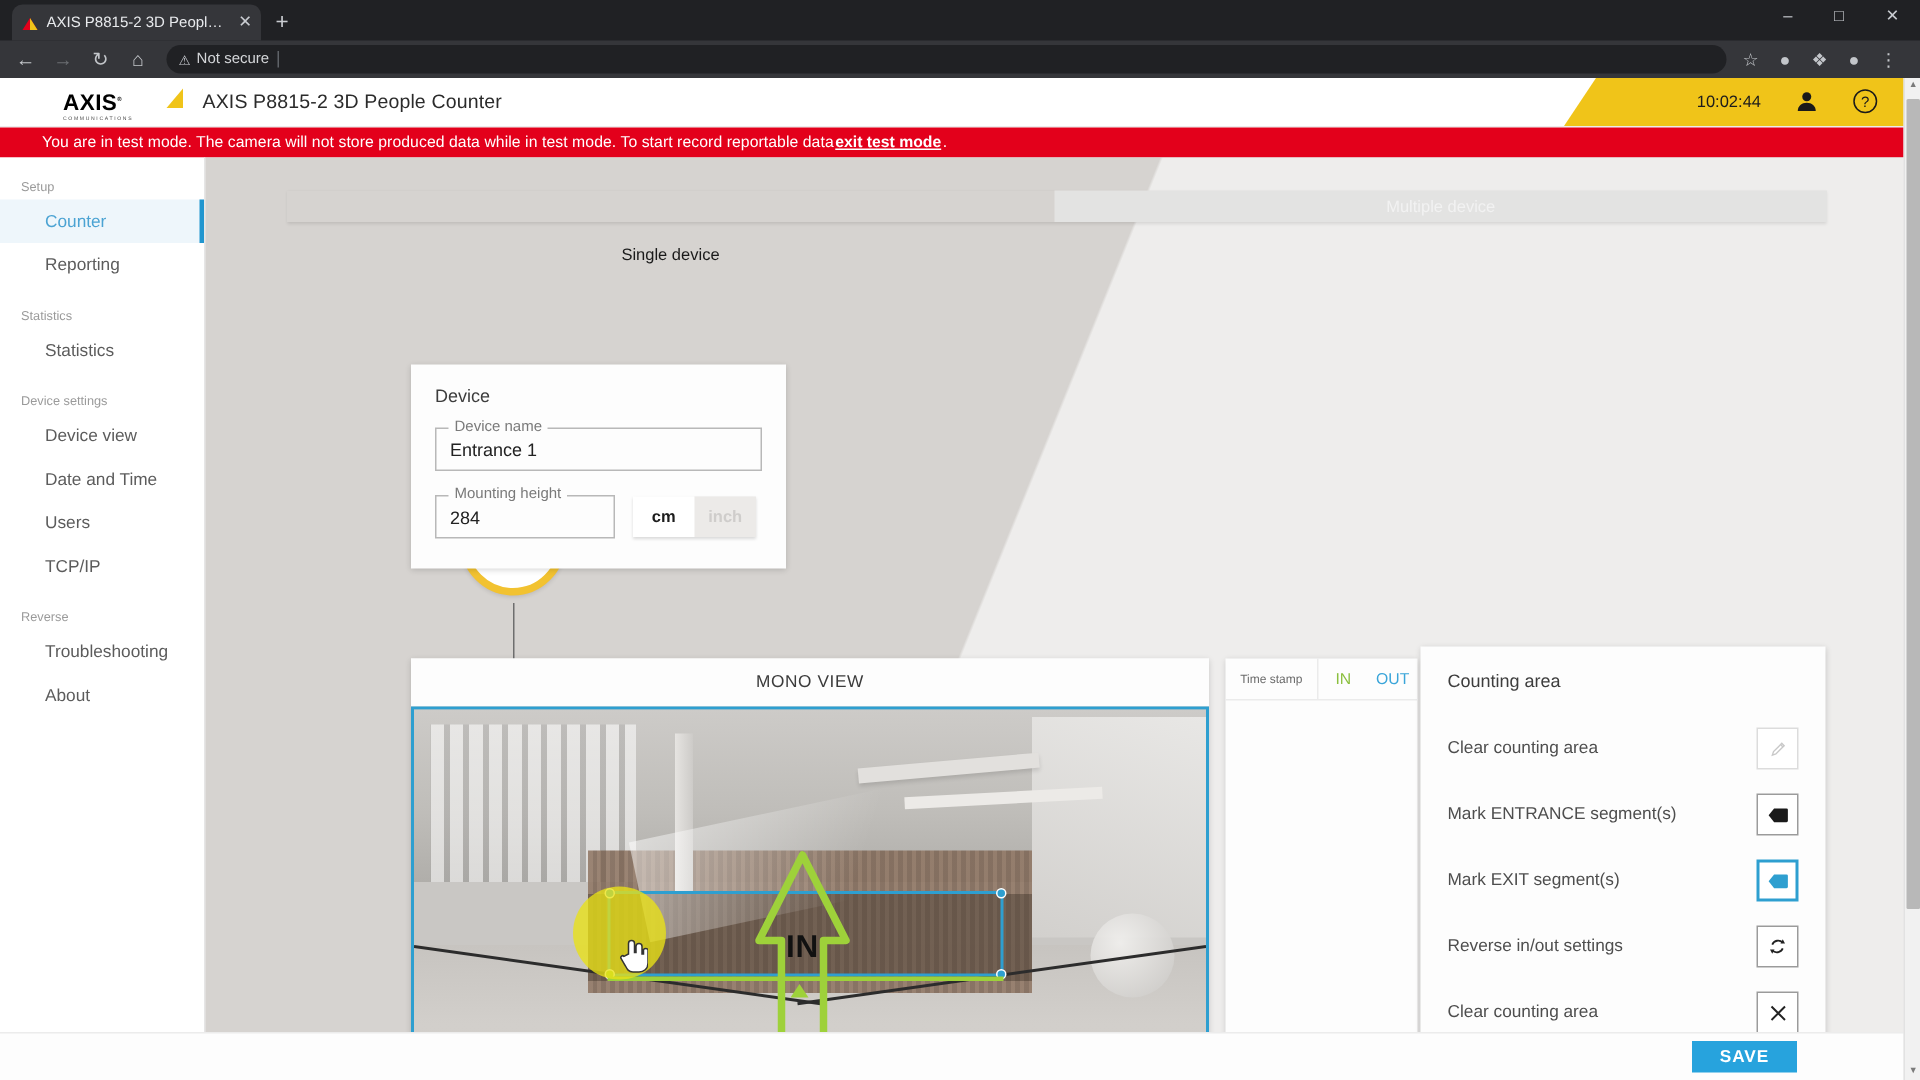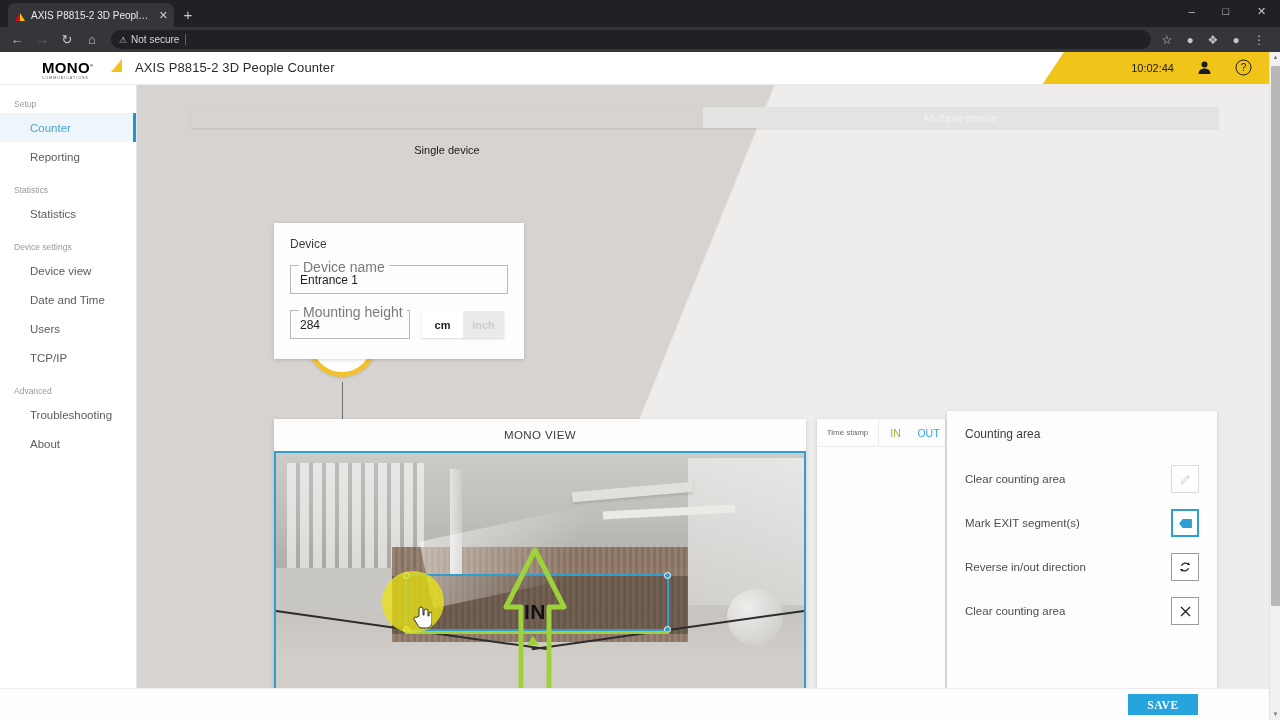--- a/index.html
+++ b/index.html
@@ -166,21 +166,21 @@
   
   .card {
     position: absolute; background: #fdfdfd;
     box-shadow: 0 1px 4px rgba(0,0,0,.16);
   }
   .devcard { left: 137px; top: 138px; width: 250px; height: 136px; padding: 14px 16px; }
   .cardtitle { font-size: 12px; color: #3d3d3d; margin-bottom: 14px; }
   .field { position: relative; margin-bottom: 16px; }
   .field .legend {
     position: absolute; left: 9px; top: -6px; background: #fdfdfd;
-    padding: 0 4px; font-size: 14px; color: #7a7a7a;
+    padding: 0 4px; font-size: 10px; color: #7a7a7a;
   }
   .field input {
     width: 100%; height: 29px; border: 1px solid #b8b8b8; background: transparent;
     font-size: 12px; color: #222; padding: 0 9px;
     font-family: "Liberation Sans", sans-serif; outline: none;
   }
   .row { display: flex; align-items: flex-start; gap: 12px; }
   .field.mh { width: 120px; margin-bottom: 0; }
   .unitgroup {
     display: flex; width: 82px; height: 27px; margin-top: 1px;
@@ -324,21 +324,21 @@
   
   .savebar {
     position: absolute; left: 0; bottom: 0; width: 1272px; height: 32px;
     background: #fdfdfd; border-top: 1px solid #ececec;
     display: flex; align-items: center; justify-content: flex-end;
     padding-right: 74px;
   }
   .savebtn {
     width: 70px; height: 21px; background: #27a3dd; color: #fff;
     font-size: 11.5px; font-weight: bold; letter-spacing: .6px;
-    display: flex; align-items: center; justify-content: center; font-family: Liberation Serif, serif;
+    display: flex; align-items: center; justify-content: center;
   }
 
   
   .scrollbar {
     position: absolute; right: 0; top: 52px; width: 11px; height: 668px;
     background: #f1f1f1; border-left: 1px solid #e2e2e2;
   }
   .sb-arrow {
     position: absolute; left: 0; width: 11px; height: 11px;
     font-size: 6px; color: #7a7a7a; text-align: center; line-height: 11px;
@@ -390,40 +390,45 @@
       <i>●</i>
       <i>⋮</i>
     </div>
   </div>
 
   <div class="viewport">
 
     <div class="axheader">
       <div class="yellowband"></div>
       <div class="axlogo">
-        <div class="word"><span>MONO</span><span class="reg">®</span></div>
+        <div class="word"><span>AXIS</span><span class="reg">®</span></div>
         <div class="sub">COMMUNICATIONS</div>
         <div class="tri"></div>
       </div>
       <div class="apptitle">AXIS P8815-2 3D People Counter</div>
       <div class="clock">10:02:44</div>
       <div class="usericon">
         <svg width="15" height="15" viewBox="0 0 15 15">
           <circle cx="7.5" cy="4.5" r="3" fill="#1a1a1a"></circle>
           <path d="M1.5 14c0-3.3 2.7-5.5 6-5.5s6 2.2 6 5.5z" fill="#1a1a1a"></path>
         </svg>
       </div>
       <div class="helpicon">
         <svg width="17" height="17" viewBox="0 0 17 17">
           <circle cx="8.5" cy="8.5" r="7.5" fill="none" stroke="#1a1a1a" stroke-width="1"></circle>
           <text x="8.5" y="12.3" font-size="10" text-anchor="middle" fill="#1a1a1a" font-family="Liberation Sans, sans-serif">?</text>
         </svg>
       </div>
     </div>
 
+    <div class="testbanner">
+      <span class="txt">You are in test mode. The camera will not store produced data while in test mode. To start record reportable data </span>
+      <span class="lnk">exit test mode</span>
+      <span class="txt">.</span>
+    </div>
 
     <div class="bodywrap">
 
       <div class="sidebar">
         <div class="navgroup">Setup</div>
         <div class="navitem active">
           <span>Counter</span>
         </div>
         <div class="navitem">
           <span>Reporting</span>
@@ -441,21 +446,21 @@
         <div class="navitem">
           <span>Date and Time</span>
         </div>
         <div class="navitem">
           <span>Users</span>
         </div>
         <div class="navitem">
           <span>TCP/IP</span>
         </div>
         <div class="nav-sep"></div>
-        <div class="navgroup">Advanced</div>
+        <div class="navgroup">Reverse</div>
         <div class="navitem">
           <span>Troubleshooting</span>
         </div>
         <div class="navitem">
           <span>About</span>
         </div>
       </div>
 
       <div class="content">
         <div class="bg-diag"></div>
@@ -554,32 +559,40 @@
           <div class="carow">
             <span class="lbl">Clear counting area</span>
             <span class="iconbtn dim">
               <svg class="tag" width="14" height="14" viewBox="0 0 14 14">
                 <path d="M2 12l1-3 7-7 2 2-7 7z" fill="none" stroke="#c9c9c9" stroke-width="1.2"></path>
                 <path d="M9 3l2 2" stroke="#c9c9c9" stroke-width="1.2"></path>
               </svg>
             </span>
           </div>
 
+          <div class="carow">
+            <span class="lbl">Mark ENTRANCE segment(s)</span>
+            <span class="iconbtn">
+              <svg class="tag" viewBox="0 0 16 12">
+                <path d="M1 6l4-5h9a1 1 0 0 1 1 1v8a1 1 0 0 1-1 1H5z" fill="#1a1a1a"></path>
+              </svg>
+            </span>
+          </div>
 
           <div class="carow">
             <span class="lbl">Mark EXIT segment(s)</span>
             <span class="iconbtn sel">
               <svg class="tag" viewBox="0 0 16 12">
                 <path d="M1 6l4-5h9a1 1 0 0 1 1 1v8a1 1 0 0 1-1 1H5z" fill="#2e9fd0"></path>
               </svg>
             </span>
           </div>
 
           <div class="carow">
-            <span class="lbl">Reverse in/out direction</span>
+            <span class="lbl">Reverse in/out settings</span>
             <span class="iconbtn">
               <svg width="14" height="14" viewBox="0 0 14 14">
                 <path d="M10.5 4.5a4.2 4.2 0 0 0-7 1.2" fill="none" stroke="#222" stroke-width="1.2"></path>
                 <path d="M3.5 9.5a4.2 4.2 0 0 0 7-1.2" fill="none" stroke="#222" stroke-width="1.2"></path>
                 <polygon points="10.5,2.2 12,5 9,5" fill="#222"></polygon>
                 <polygon points="3.5,11.8 2,9 5,9" fill="#222"></polygon>
               </svg>
             </span>
           </div>
 

